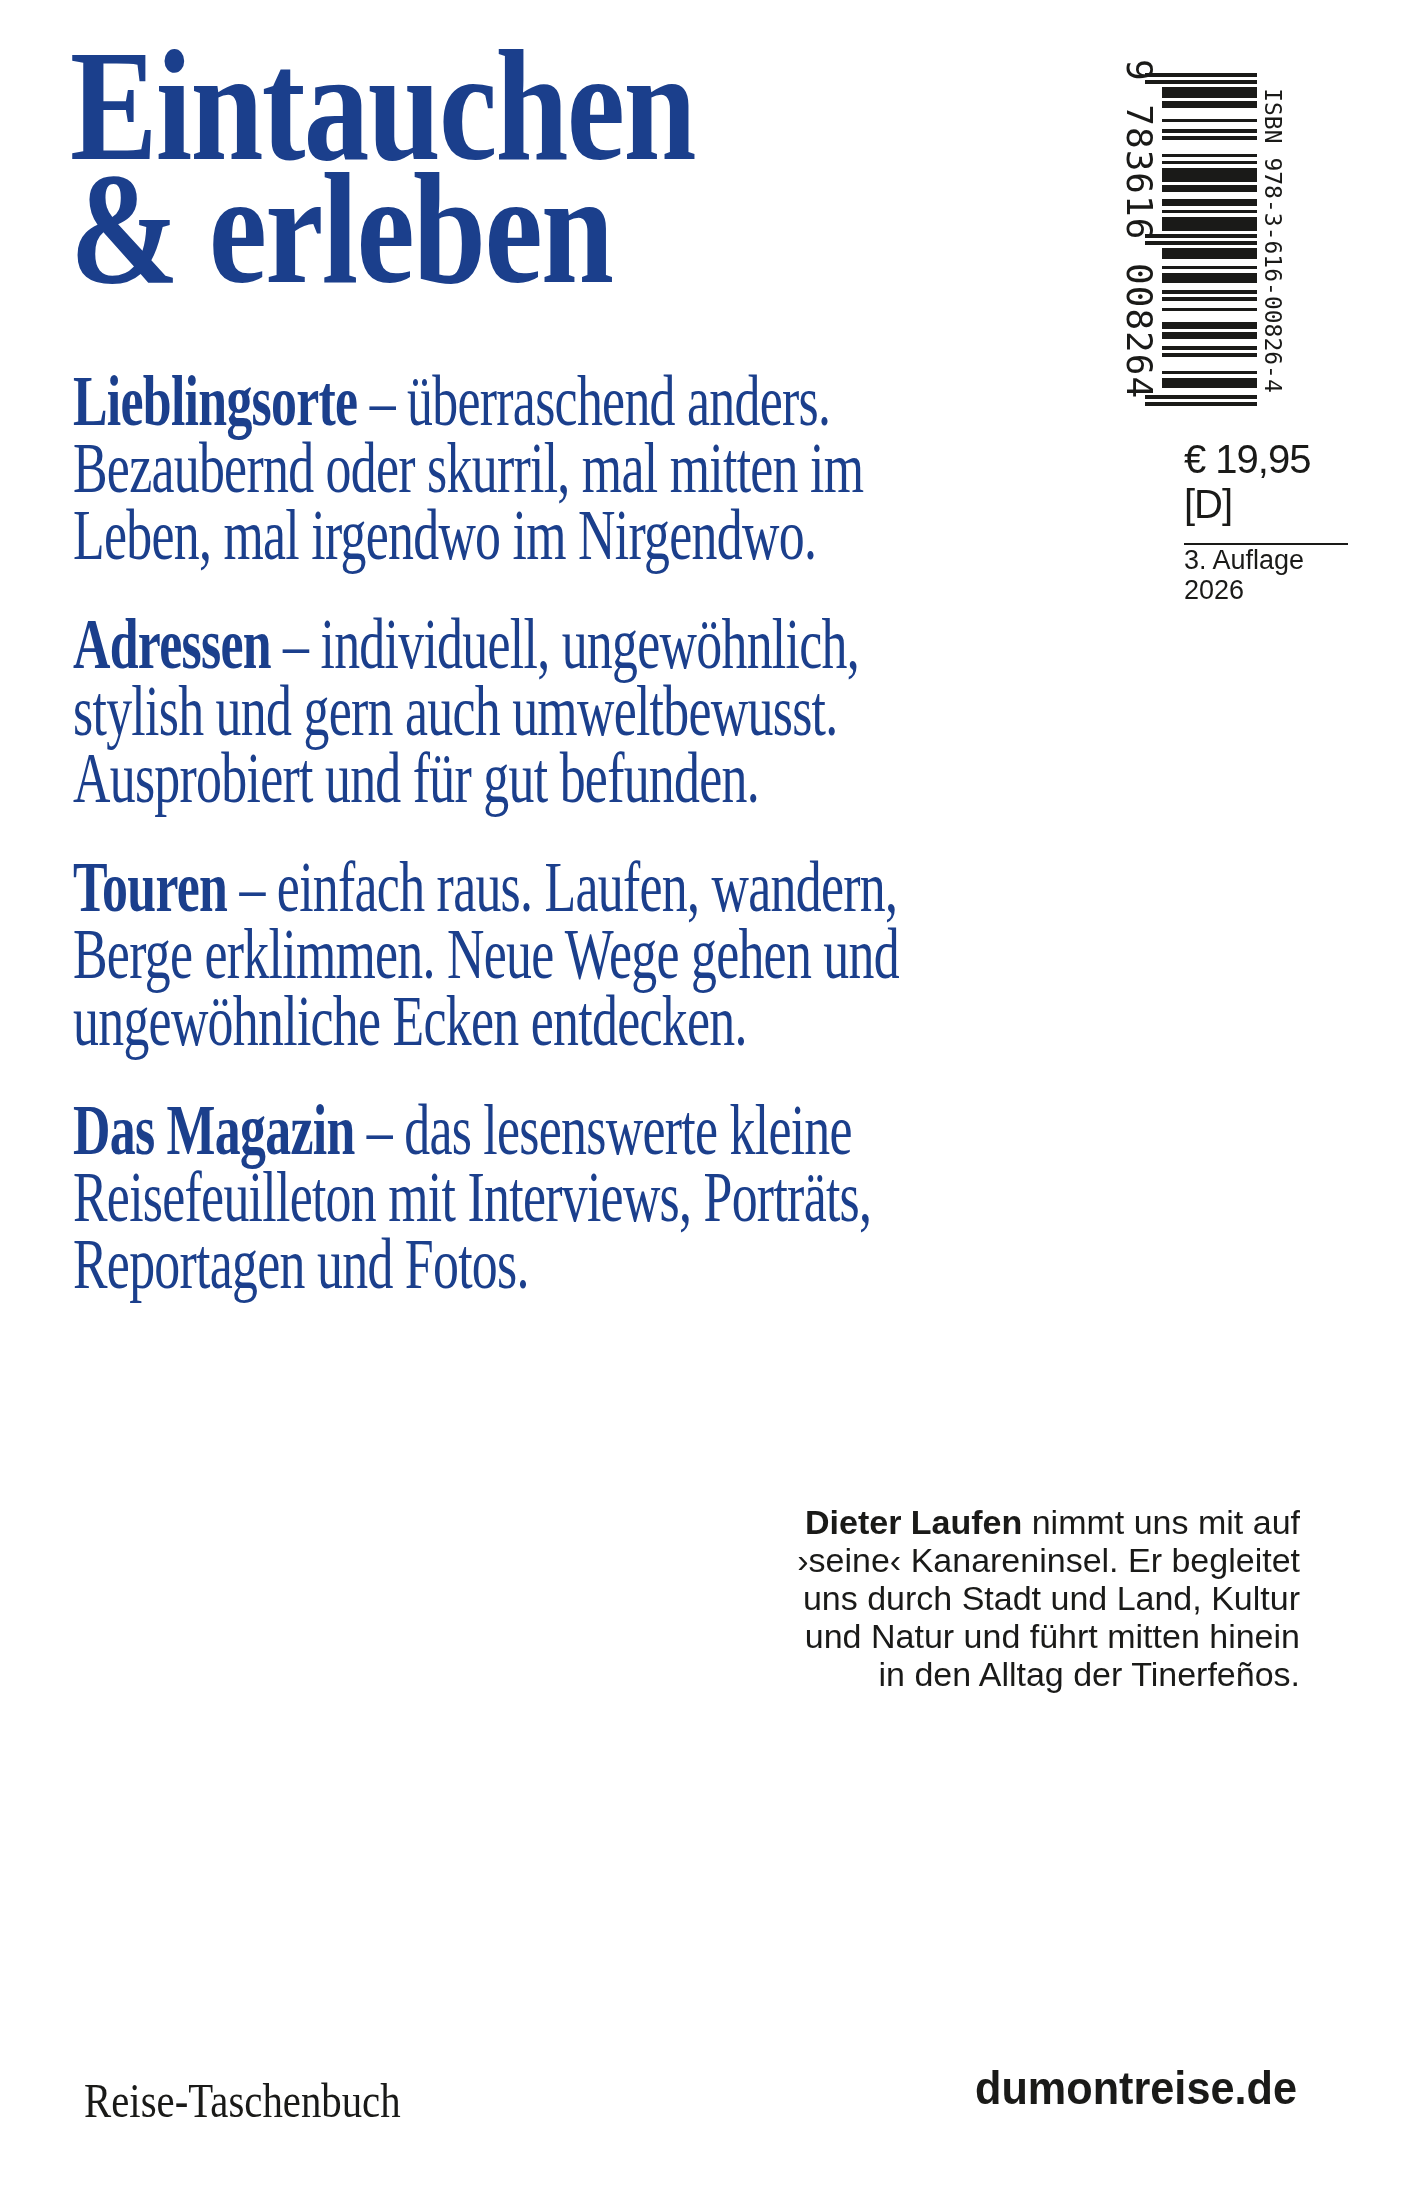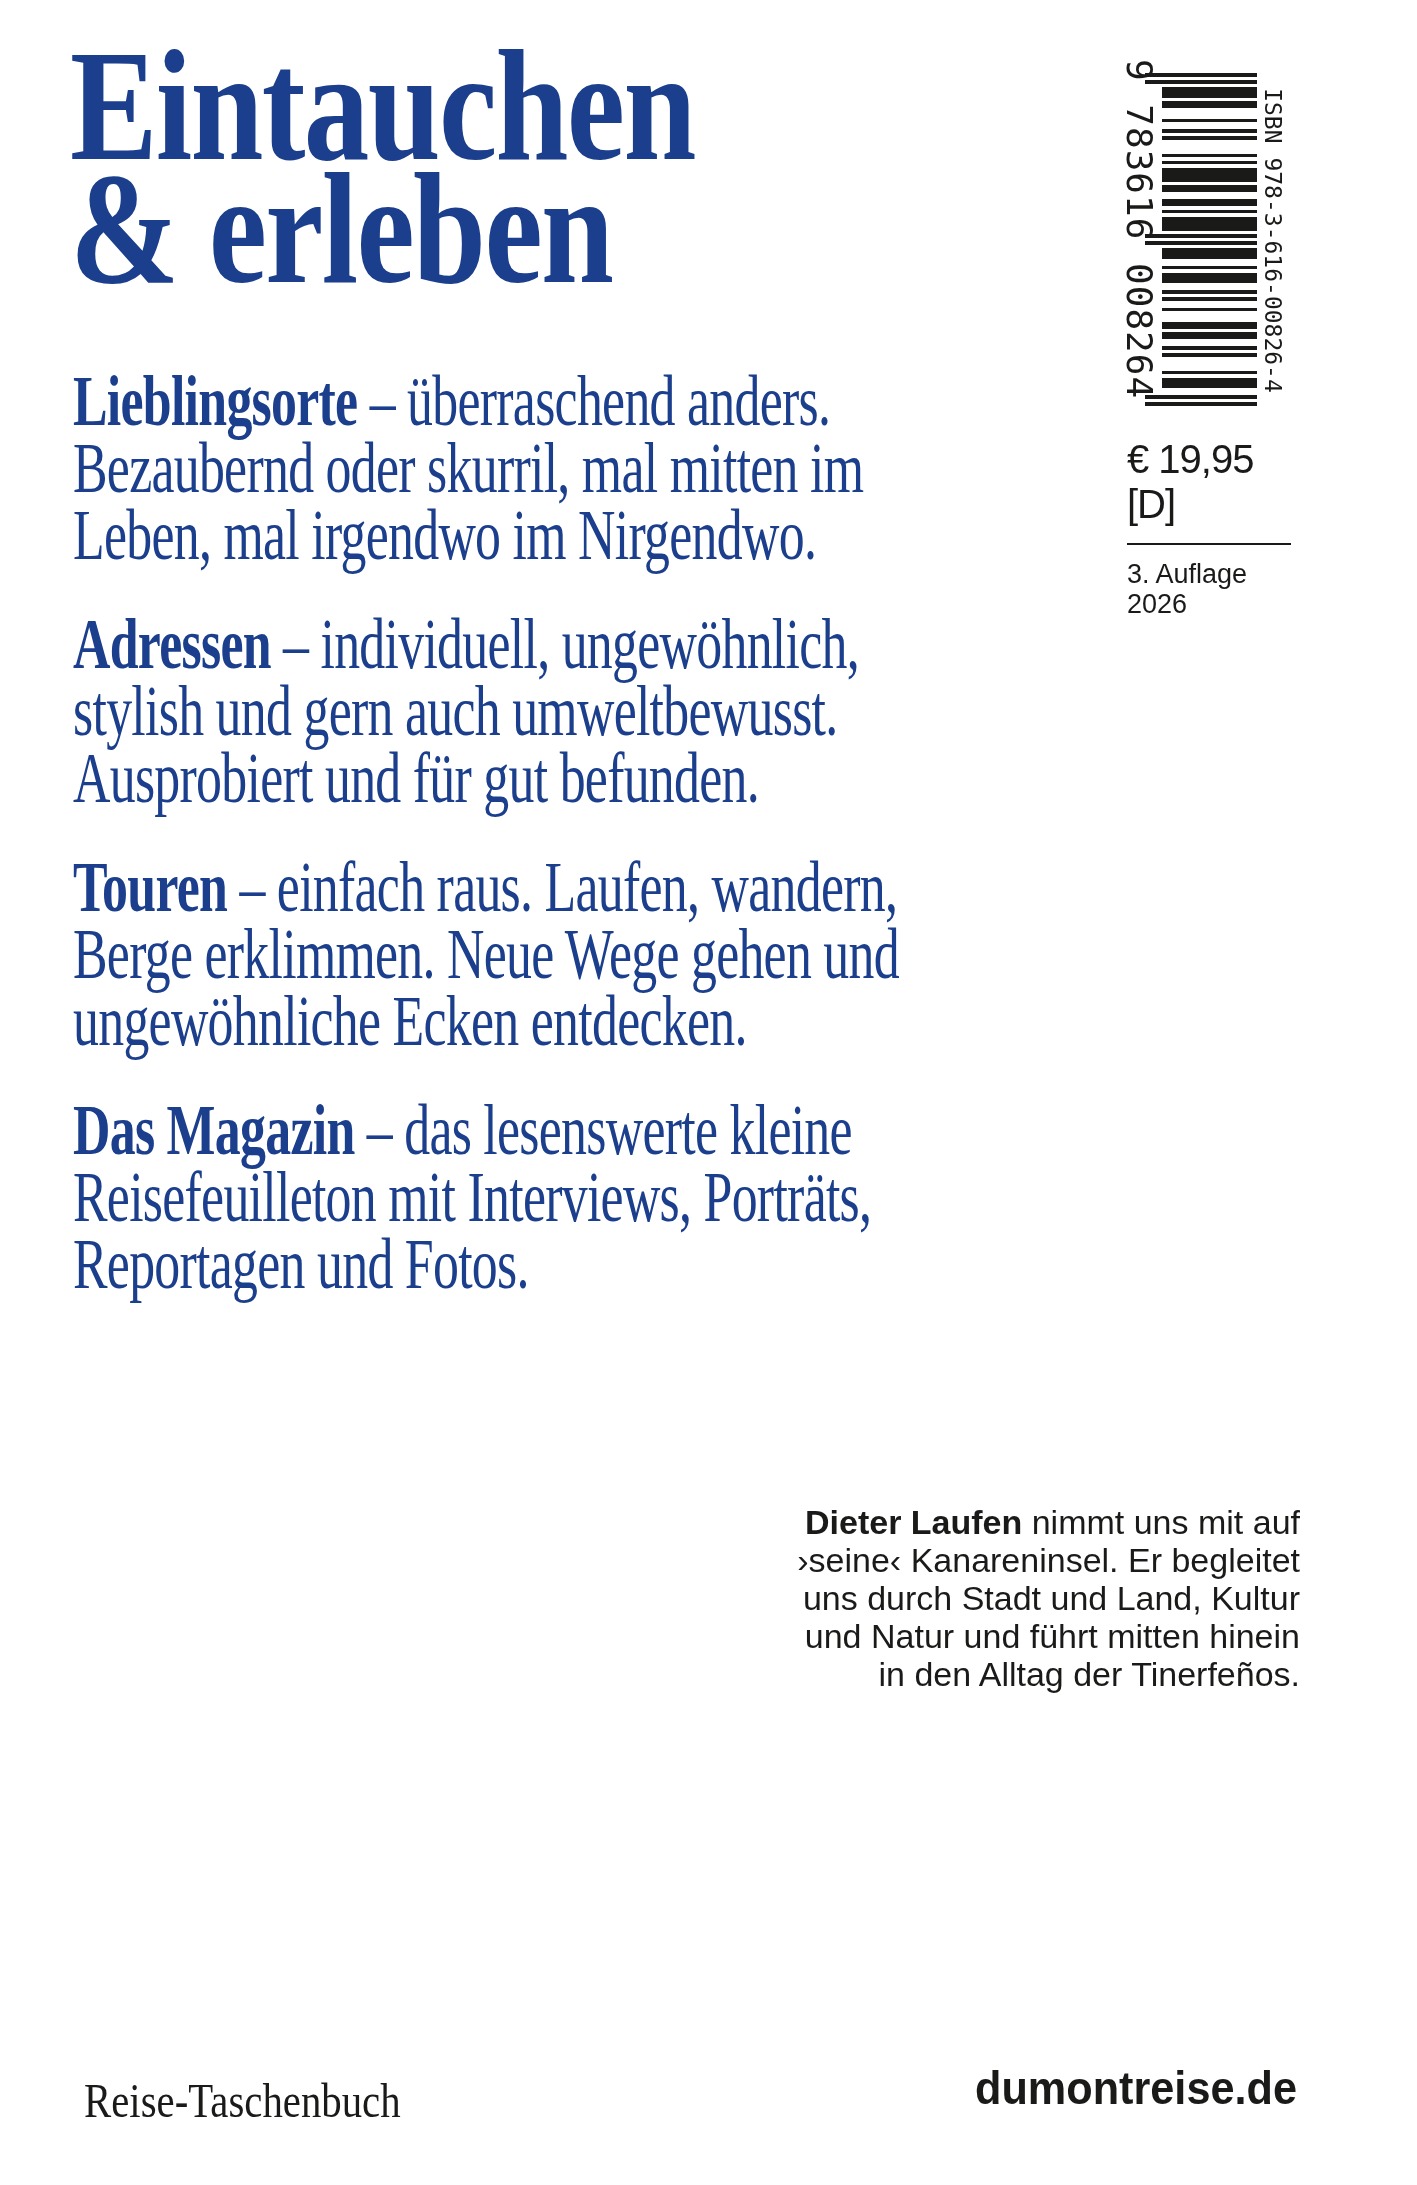--- a/index.html
+++ b/index.html
@@ -60,30 +60,30 @@
     position:relative;left:-14px;
     margin-top:-14px;
     font-family:"DejaVu Sans Mono", monospace;
     font-size:36px;line-height:40px;
     letter-spacing:1px;
     color:var(--ink);
     white-space:pre;
   }
   
   .price-block{
-    position:absolute;left:1127px;top:437px;width:180px;
+    position:absolute;left:1184px;top:437px;width:180px;
     font-family:"Liberation Sans", sans-serif;
     color:var(--ink);
   }
   .price{font-size:40px;line-height:45px;letter-spacing:-1px;}
   .price-divider{
     border:none;border-top:2px solid var(--ink);
     margin:16px 0 0 0;width:164px;
   }
-  .edition{font-size:27px;line-height:30px;margin-top:14px;}
+  .edition{font-size:27px;line-height:30px;}
   
   .author-note{
     position:absolute;right:117px;top:1503px;width:640px;
     text-align:right;
     font-family:"Liberation Sans", sans-serif;
     font-size:34px;line-height:38px;
     color:var(--ink);
     white-space:pre-line;
   }
   .author-note .author{font-weight:bold;}

